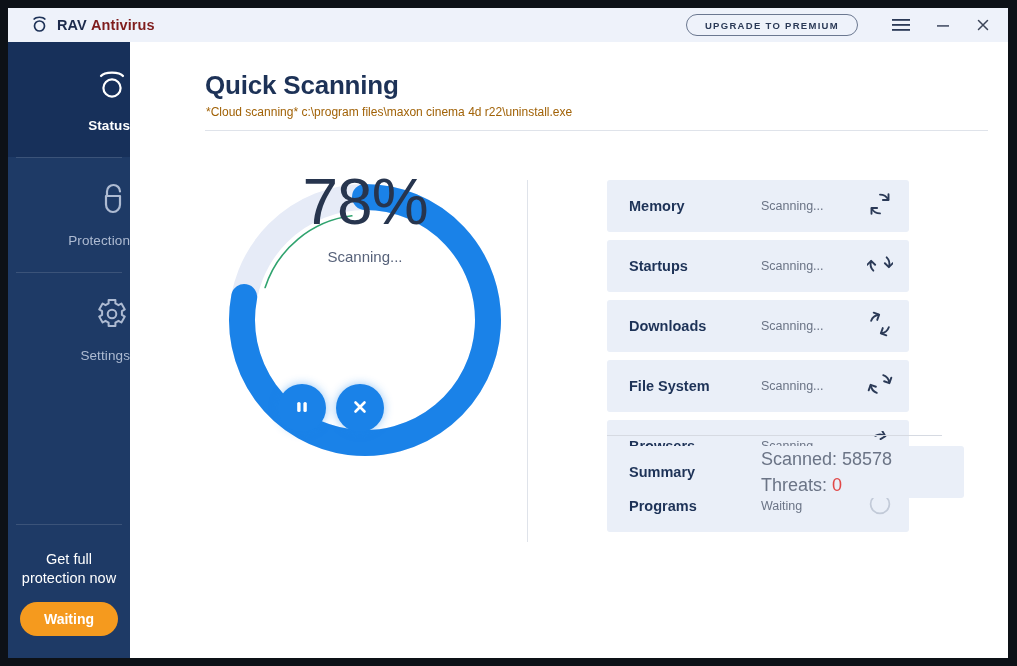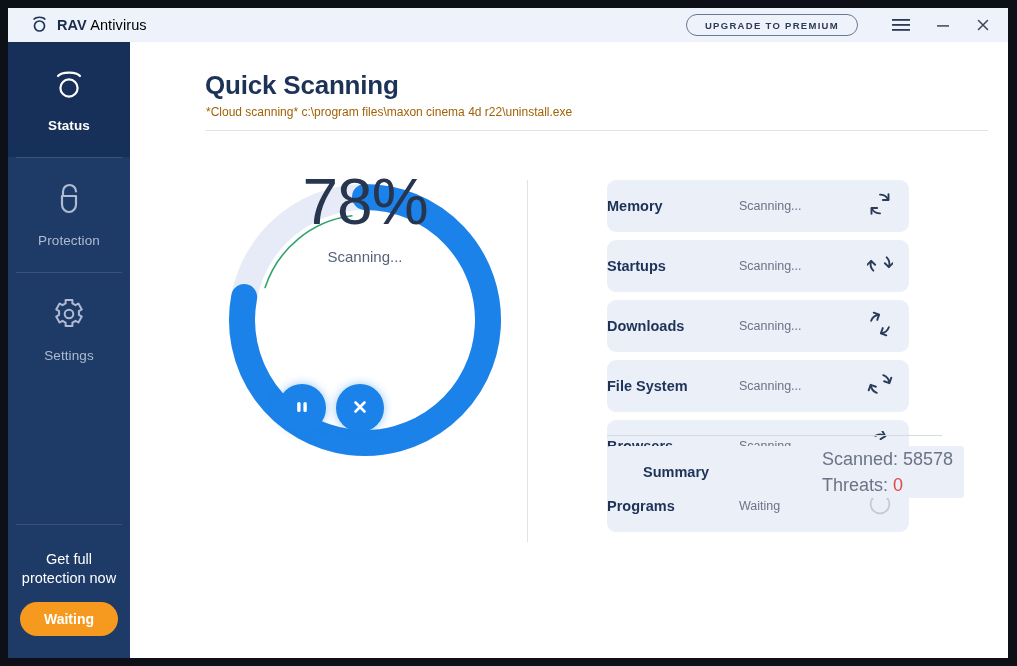--- a/index.html
+++ b/index.html
@@ -40,21 +40,21 @@
     gap: 8px;
   }
   #brand .logo-mark { display: block; }
   #brand .brand-text {
     font-size: 14.5px;
     color: #1d2b4c;
     letter-spacing: .1px;
     white-space: nowrap;
   }
   #brand .brand-text b { font-weight: 700; }
-  #brand .brand-text span.light { font-weight: 400; color: #000000; }
+  #brand .brand-text span.light { font-weight: 700; color: #7f1d1d; }
 
   #titlebar-right {
     margin-left: auto;
     display: flex;
     align-items: center;
     gap: 12px;
     padding-right: 12px;
   }
   #upgrade-pill {
     height: 22px;
@@ -89,21 +89,21 @@
     width: 122px;
     height: 616px;
     background: #1e3a66;
     display: flex;
     flex-direction: column;
   }
   .nav-item {
     height: 115px;
     display: flex;
     flex-direction: column;
-    align-items: center;
+    align-items: flex-end;
     justify-content: center;
     cursor: pointer;
     position: relative;
     gap: 12px;
   }
   .nav-item + .nav-item::before {
     content: "";
     position: absolute;
     top: 0; left: 8px; right: 8px;
     height: 1px;
@@ -245,24 +245,25 @@
 
   
   #scan-list {
     position: absolute;
     left: 477px; top: 138px;
     width: 302px;
   }
   .scan-row {
     height: 52px;
     background: #eaeff8;
-    border-radius: 9px;
+    border-radius: 3px;
     display: flex;
     align-items: center;
     margin-bottom: 8px;
+    padding-left: 22px;
     padding-right: 16px;
   }
   .scan-name {
     font-size: 14.5px;
     font-weight: 700;
     color: #1d3257;
     width: 132px;
     flex-shrink: 0;
   }
   .scan-status {
@@ -281,22 +282,21 @@
 
   #summary-row {
     position: absolute;
     left: 477px; top: 404px;
     width: 357px;
     height: 52px;
     background: #eaeff8;
     border-radius: 3px;
     display: flex;
     align-items: center;
-    padding-left: 36px;
-    gap: 47px;
+    padding-left: 22px;
   }
   #summary-label {
     font-size: 14.5px;
     font-weight: 700;
     color: #1d3257;
     width: 132px;
     flex-shrink: 0;
   }
   #summary-values {
     font-size: 18px;

